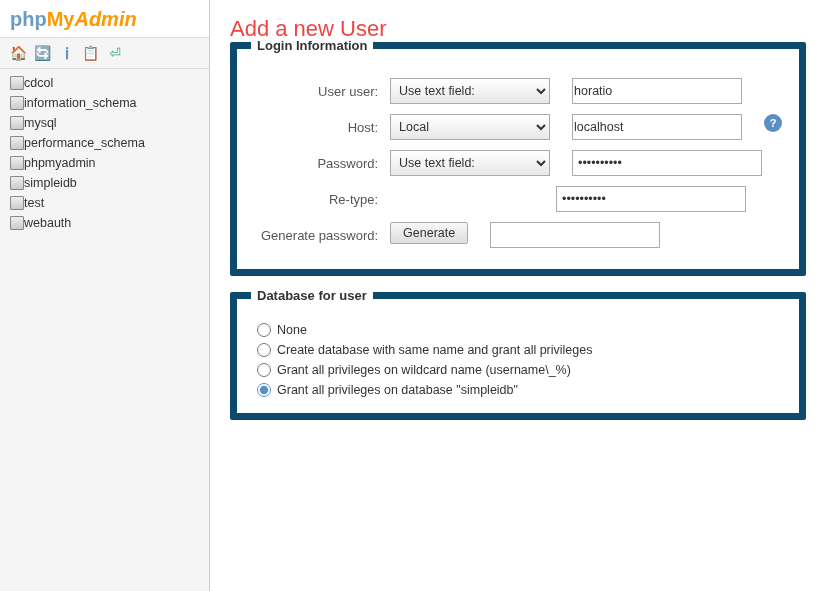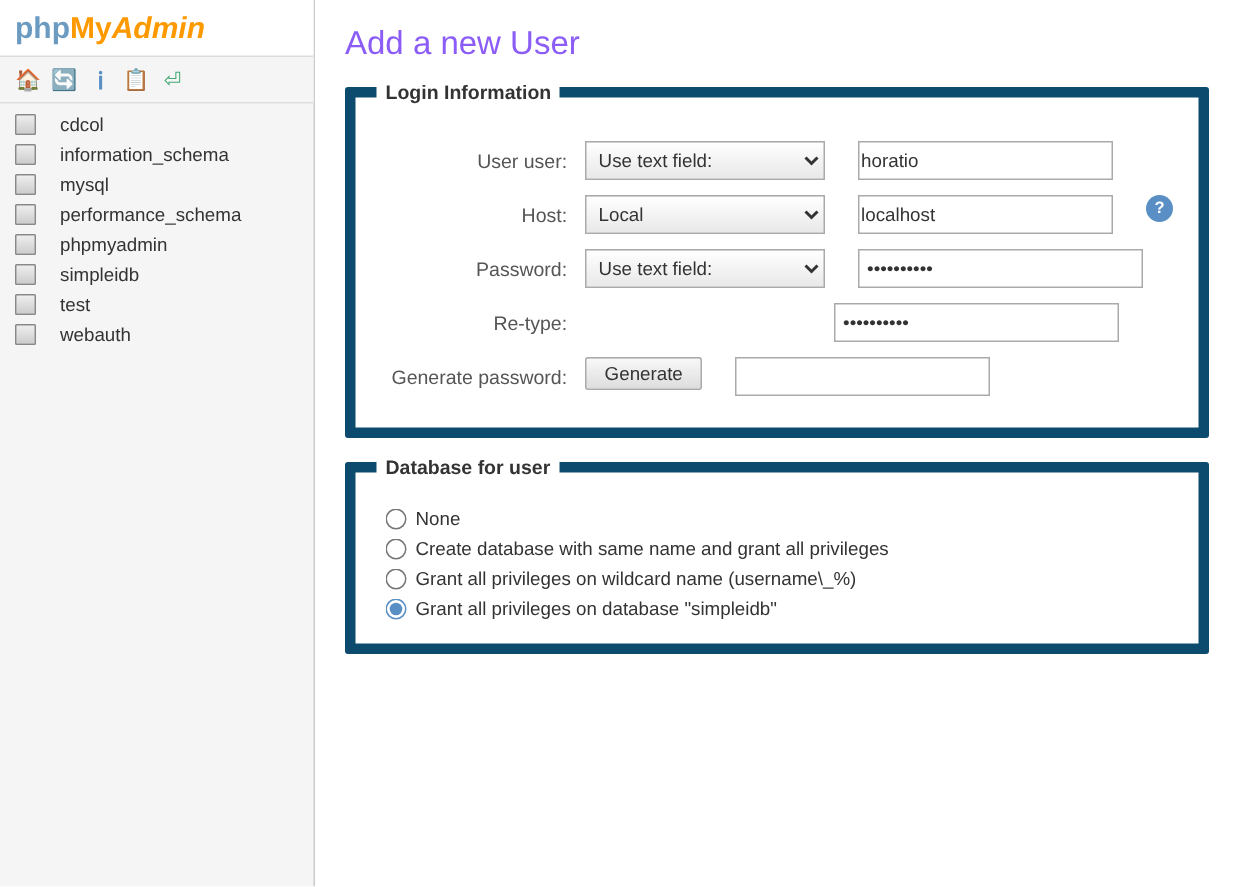--- a/index.html
+++ b/index.html
@@ -36,21 +36,21 @@
       display: inline-flex; align-items: center; justify-content: center;
       cursor: pointer; font-size: 14px;
     }
 
     #db-list {
       flex: 1;
       overflow-y: auto;
       padding: 4px 0;
     }
     .db-item {
-      display: flex; align-items: center; gap: 16px;
+      display: flex; align-items: center; gap: 0;
       padding: 3px 10px;
       cursor: pointer;
       color: #333;
       font-size: 12.5px;
     }
     .db-icon {
       width: 14px; height: 14px;
       border: 1px solid #888;
       border-radius: 1px;
       background: linear-gradient(to bottom, #eee, #ccc);
@@ -62,22 +62,22 @@
     #main {
       flex: 1;
       padding: 16px 20px;
       overflow-y: auto;
       background: #fff;
     }
 
     h1 {
       font-size: 22px;
       font-weight: normal;
-      color: #8b5cf6;
-      margin-bottom: 16px;
+      color: #ef4444;
+      margin-bottom: 0;
     }
 
     .section-box {
       border: 7px solid #0c4a6e;
       border-radius: 2px;
       margin-bottom: 16px;
       position: relative;
       padding: 16px 20px 16px 20px;
     }
     .section-legend {

